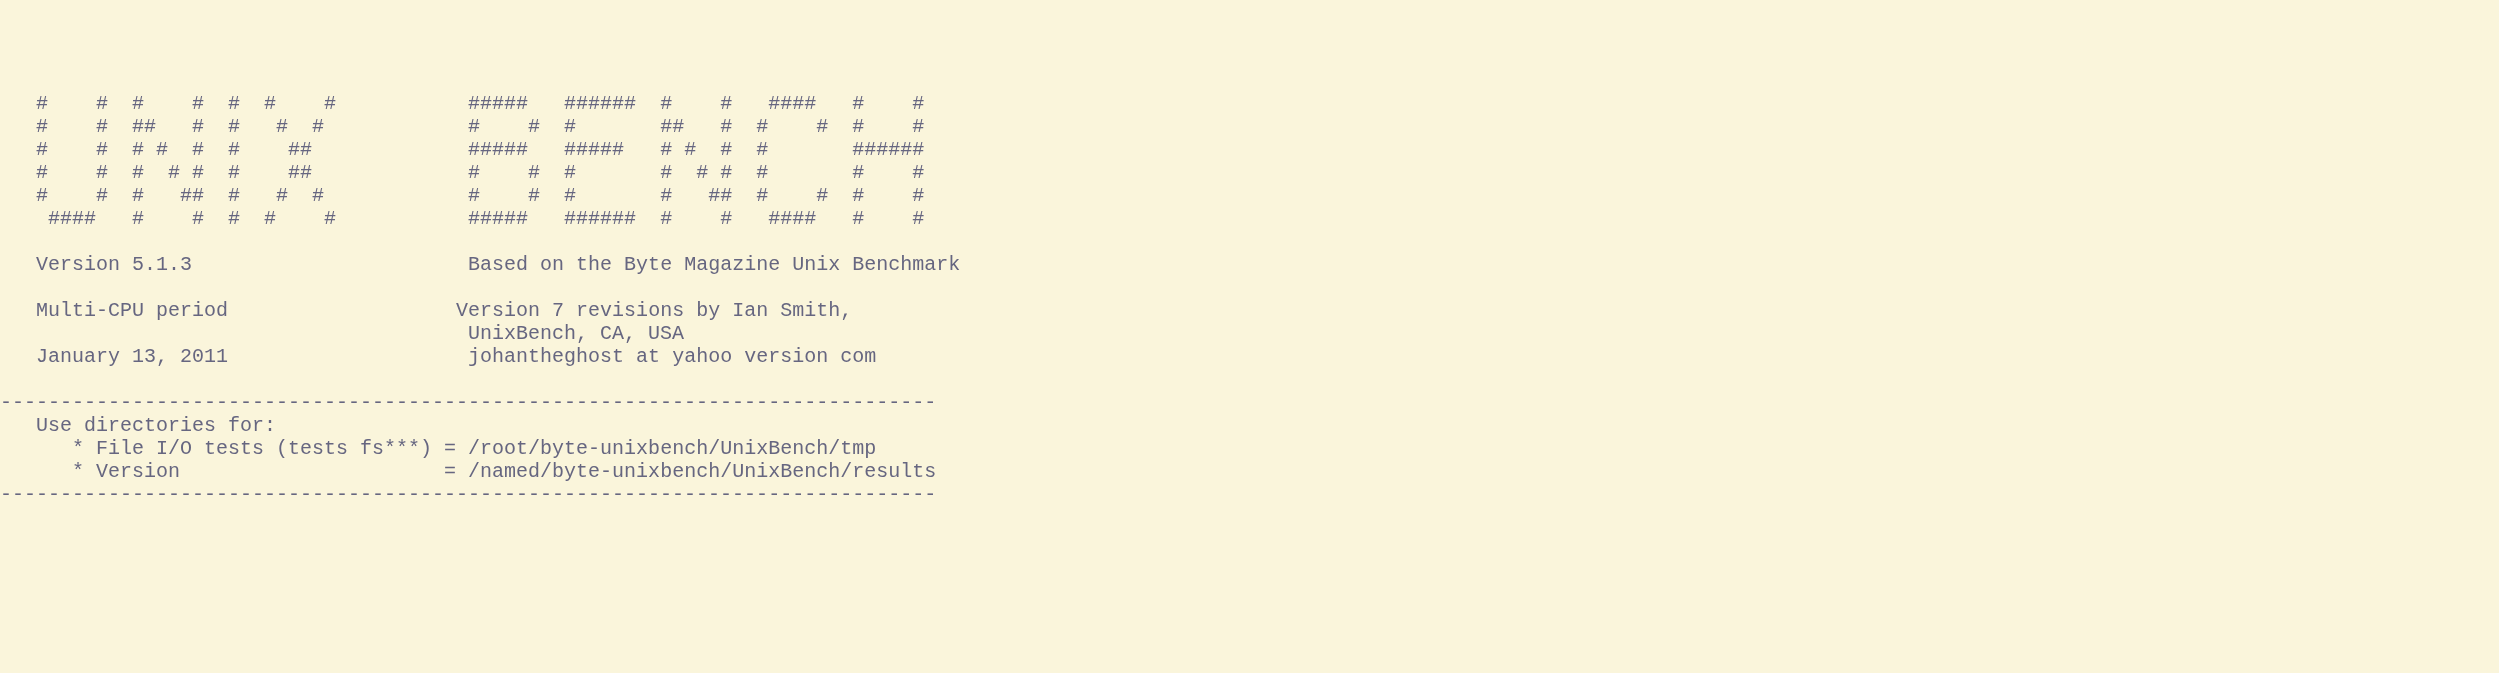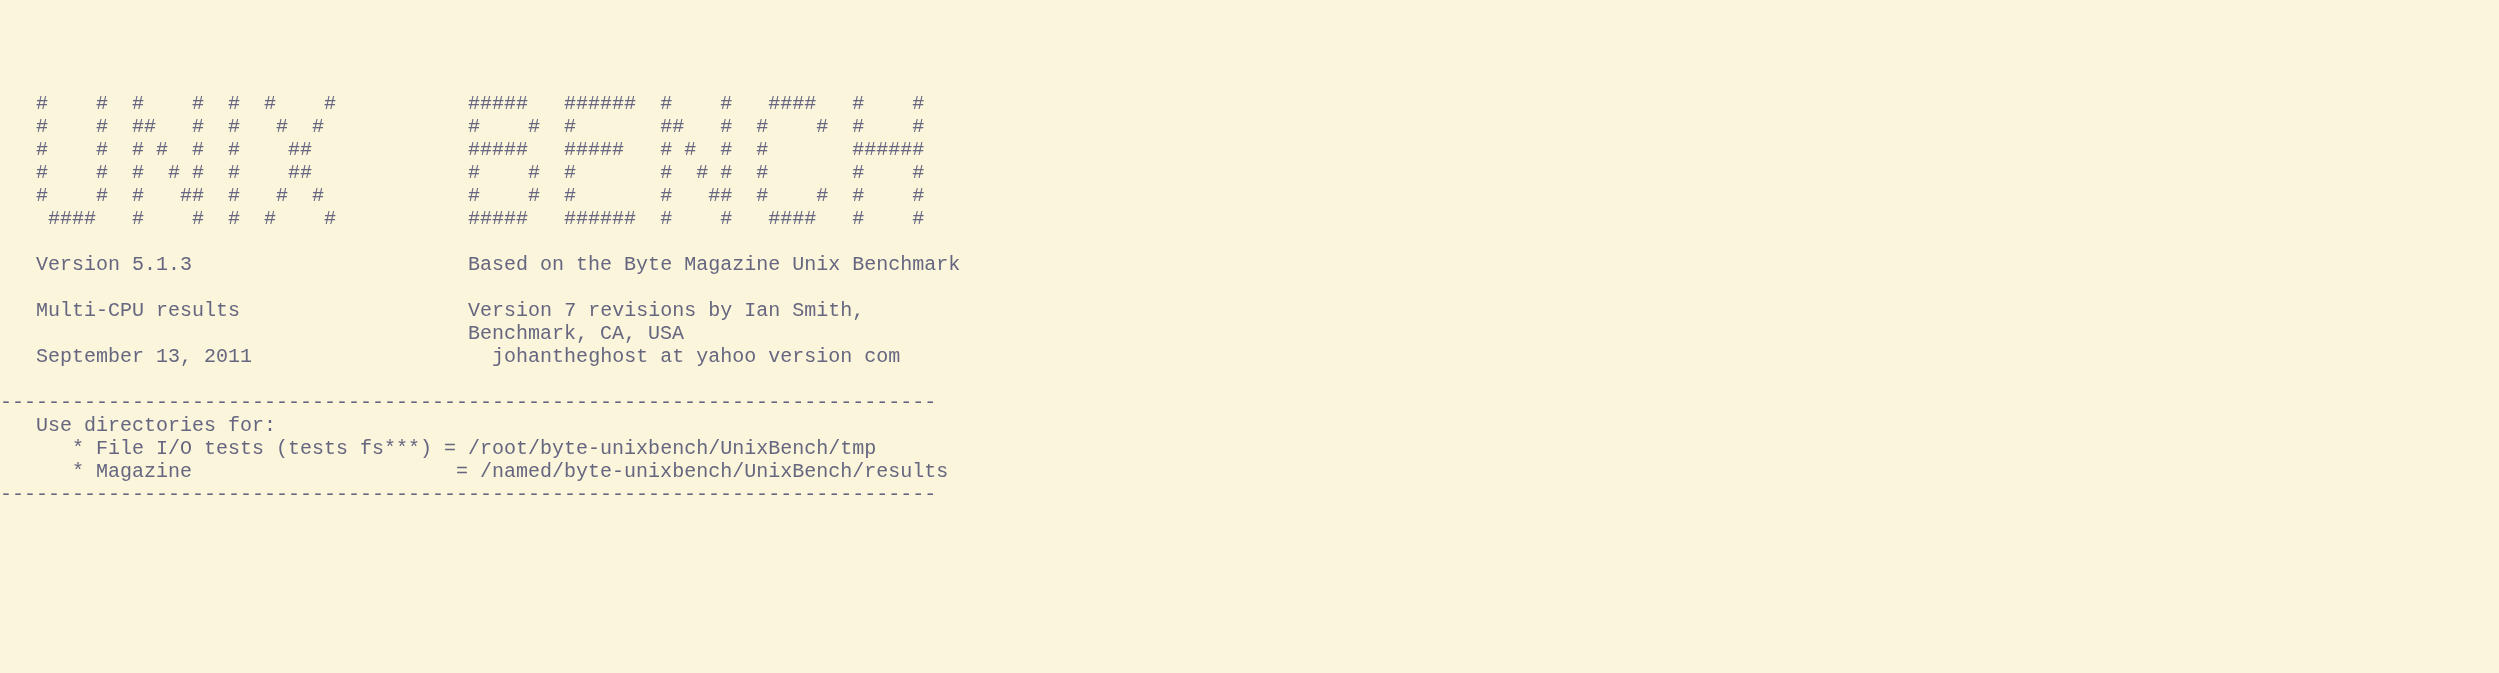--- a/index.html
+++ b/index.html
@@ -28,24 +28,24 @@
 
 <div class="terminal-content"><span><span>   #    #  #    #  #  #    #</span>           <span>#####   ######  #    #   ####   #    #</span></span>
 <span><span>   #    #  ##   #  #   #  #</span>            <span>#    #  #       ##   #  #    #  #    #</span></span>
 <span><span>   #    #  # #  #  #    ##</span>             <span>#####   #####   # #  #  #       ######</span></span>
 <span><span>   #    #  #  # #  #    ##</span>             <span>#    #  #       #  # #  #       #    #</span></span>
 <span><span>   #    #  #   ##  #   #  #</span>            <span>#    #  #       #   ##  #    #  #    #</span></span>
 <span><span>    ####   #    #  #  #    #</span>           <span>#####   ######  #    #   ####   #    #</span></span>
 
 <span>   <span>Version 5.1.3</span>                       <span>Based on the Byte Magazine Unix Benchmark</span></span>
 
-<span>   <span>Multi-CPU results</span>                   <span>Version 7 revisions by Ian Smith,</span></span>
-<span>                                       <span>Benchmark, CA, USA</span></span>
-<span>   <span>September 13, 2011</span>                    <span>johantheghost at yahoo version com</span></span>
+<span>   <span>Multi-CPU period</span>                   <span>Version 7 revisions by Ian Smith,</span></span>
+<span>                                       <span>UnixBench, CA, USA</span></span>
+<span>   <span>January 13, 2011</span>                    <span>johantheghost at yahoo version com</span></span>
 
 <span>------------------------------------------------------------------------------</span>
 <span>   <span>Use directories for:</span></span>
 <span>      <span>* File I/O tests (tests fs***)</span> = <span>/root/byte-unixbench/UnixBench/tmp</span></span>
-<span>      <span>* Magazine</span>                      = <span>/named/byte-unixbench/UnixBench/results</span></span>
+<span>      <span>* Version</span>                      = <span>/named/byte-unixbench/UnixBench/results</span></span>
 <span>------------------------------------------------------------------------------</span></div>
 
 
 
 
 </body></html>

